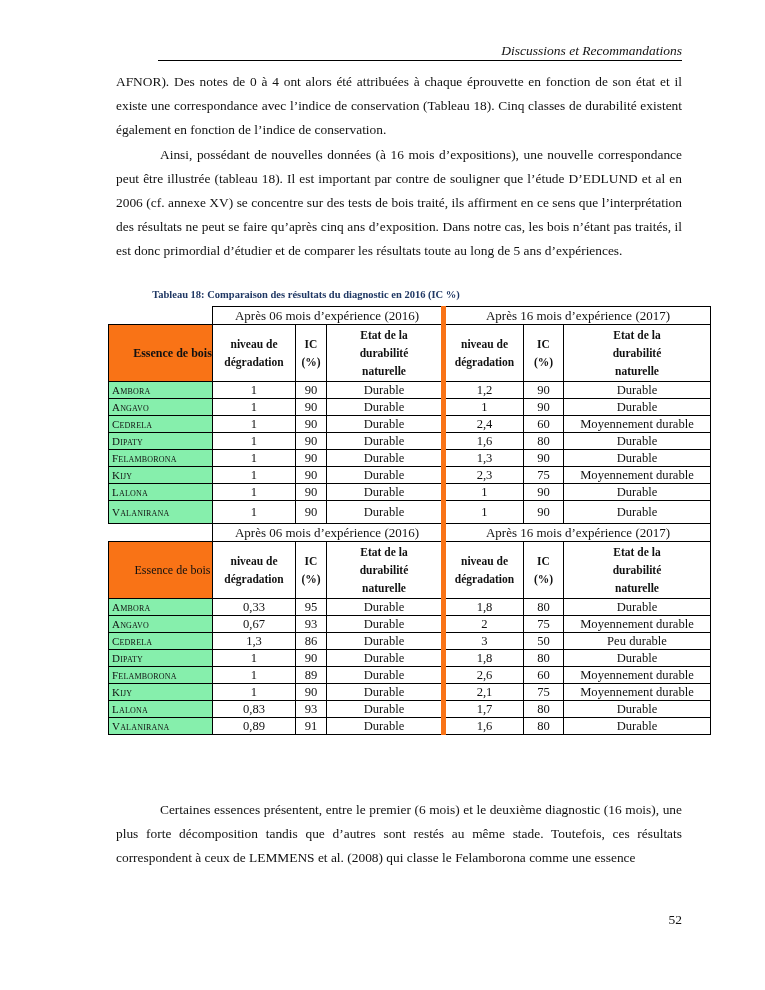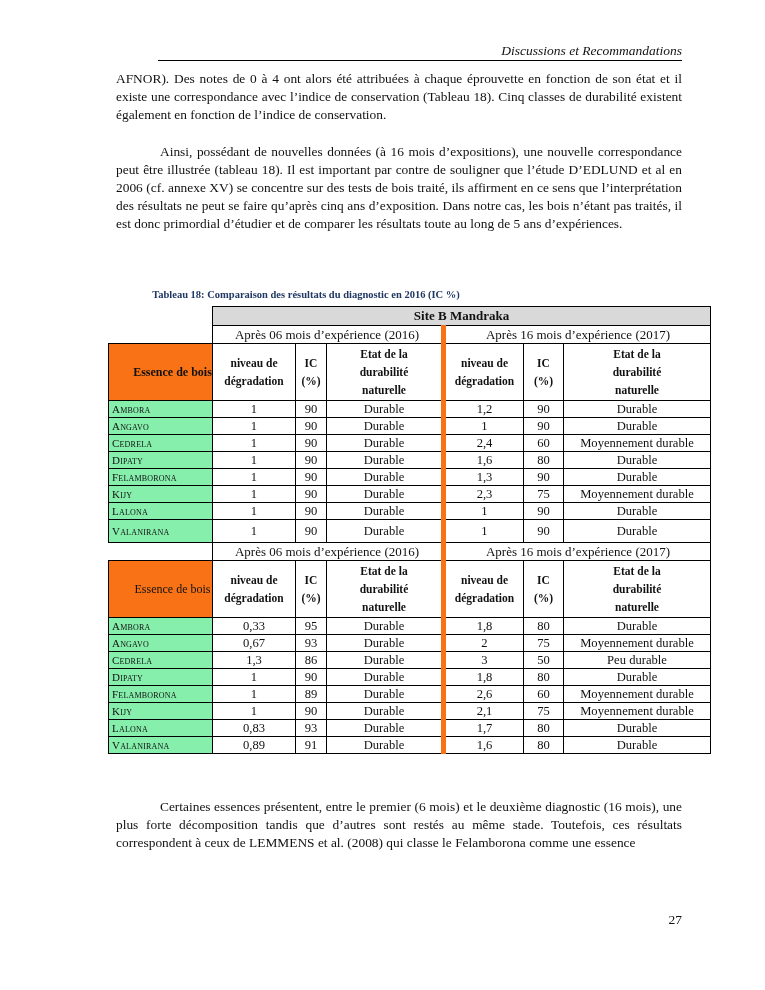--- a/index.html
+++ b/index.html
@@ -1,20 +1,20 @@
 <!DOCTYPE html>
 <html><head>
 <meta charset="utf-8">
 <style>
   html, body { margin:0; padding:0; background:#ffffff; }
   body { width:765px; height:990px; position:relative; overflow:hidden;
          font-family:"Liberation Serif", serif; color:#111; }
   .header-title { position:absolute; right:83px; top:43px; font-style:italic; font-size:13.5px; }
   .header-rule { position:absolute; left:158px; right:83px; top:60px; border-top:1px solid #000; }
-  .para { position:absolute; left:116px; width:566px; font-size:13.4px; line-height:18px;
+  .para { position:absolute; left:116px; width:566px; font-size:13.4px; line-height:24px;
           text-align:justify; margin:0; }
   .para .indent { display:inline-block; width:44px; }
   .caption { position:absolute; left:0; width:612px; top:289px; text-align:center;
              font-size:10.5px; font-weight:bold; color:#1f3763; }
   table.res { position:absolute; left:108px; border-collapse:collapse; font-size:12.6px;
               table-layout:fixed; }
   table.res td { border:1px solid #000; text-align:center; padding:0; vertical-align:middle; }
   table.res td.blank { border:none; }
   table.res td.site { background:#d9d9d9; font-weight:bold; font-size:13px; height:18px; }
   table.res td.period { font-size:13px; height:17px; }
@@ -47,114 +47,110 @@
       <col style="width:83px">
       <col style="width:31px">
       <col style="width:117px">
     <col style="width:80px">
       <col style="width:40px">
       <col style="width:147px">
   </colgroup>
   <tbody id="tbody">
       <tr>
         <td class="blank"></td>
-        <td class="site" colspan="6">Site B Mandraka</td>
+        <td class="period thick" colspan="3">Après 06 mois d’expérience (2016)</td>
+        <td class="period" colspan="3">Après 16 mois d’expérience (2017)</td>
+      </tr>
+      <tr>
+        <td class="ess-h bold" rowspan="1" style="height:56px">Essence de bois</td>
+        <td class="hdr"><span>niveau de</span><br><span>dégradation</span></td>
+        <td class="hdr ic"><span>IC</span><br><span>(%)</span></td>
+        <td class="hdr thick"><span>Etat de la</span><br><span>durabilité</span><br><span>naturelle</span></td>
+        <td class="hdr"><span>niveau de</span><br><span>dégradation</span></td>
+        <td class="hdr ic"><span>IC</span><br><span>(%)</span></td>
+        <td class="hdr"><span>Etat de la</span><br><span>durabilité</span><br><span>naturelle</span></td>
+      </tr>
+      <tr class="row">
+        <td class="ess">Ambora</td>
+        <td class="">1</td>
+        <td class="">90</td>
+        <td class="thick">Durable</td>
+        <td class="">1,2</td>
+        <td class="">90</td>
+        <td class="">Durable</td>
+      </tr>
+      <tr class="row">
+        <td class="ess">Angavo</td>
+        <td class="">1</td>
+        <td class="">90</td>
+        <td class="thick">Durable</td>
+        <td class="">1</td>
+        <td class="">90</td>
+        <td class="">Durable</td>
+      </tr>
+      <tr class="row">
+        <td class="ess">Cedrela</td>
+        <td class="">1</td>
+        <td class="">90</td>
+        <td class="thick">Durable</td>
+        <td class="">2,4</td>
+        <td class="">60</td>
+        <td class="">Moyennement durable</td>
+      </tr>
+      <tr class="row">
+        <td class="ess">Dipaty</td>
+        <td class="">1</td>
+        <td class="">90</td>
+        <td class="thick">Durable</td>
+        <td class="">1,6</td>
+        <td class="">80</td>
+        <td class="">Durable</td>
+      </tr>
+      <tr class="row">
+        <td class="ess">Felamborona</td>
+        <td class="">1</td>
+        <td class="">90</td>
+        <td class="thick">Durable</td>
+        <td class="">1,3</td>
+        <td class="">90</td>
+        <td class="">Durable</td>
+      </tr>
+      <tr class="row">
+        <td class="ess">Kijy</td>
+        <td class="">1</td>
+        <td class="">90</td>
+        <td class="thick">Durable</td>
+        <td class="">2,3</td>
+        <td class="">75</td>
+        <td class="">Moyennement durable</td>
+      </tr>
+      <tr class="row">
+        <td class="ess">Lalona</td>
+        <td class="">1</td>
+        <td class="">90</td>
+        <td class="thick">Durable</td>
+        <td class="">1</td>
+        <td class="">90</td>
+        <td class="">Durable</td>
+      </tr>
+      <tr class="row tall">
+        <td class="ess">Valanirana</td>
+        <td class="">1</td>
+        <td class="">90</td>
+        <td class="thick">Durable</td>
+        <td class="">1</td>
+        <td class="">90</td>
+        <td class="">Durable</td>
       </tr>
       <tr>
         <td class="blank"></td>
         <td class="period thick" colspan="3">Après 06 mois d’expérience (2016)</td>
         <td class="period" colspan="3">Après 16 mois d’expérience (2017)</td>
       </tr>
       <tr>
-        <td class="ess-h bold" rowspan="1" style="height:56px">Essence de bois</td>
-        <td class="hdr"><span>niveau de</span><br><span>dégradation</span></td>
-        <td class="hdr ic"><span>IC</span><br><span>(%)</span></td>
-        <td class="hdr thick"><span>Etat de la</span><br><span>durabilité</span><br><span>naturelle</span></td>
-        <td class="hdr"><span>niveau de</span><br><span>dégradation</span></td>
-        <td class="hdr ic"><span>IC</span><br><span>(%)</span></td>
-        <td class="hdr"><span>Etat de la</span><br><span>durabilité</span><br><span>naturelle</span></td>
-      </tr>
-      <tr class="row">
-        <td class="ess">Ambora</td>
-        <td class="">1</td>
-        <td class="">90</td>
-        <td class="thick">Durable</td>
-        <td class="">1,2</td>
-        <td class="">90</td>
-        <td class="">Durable</td>
-      </tr>
-      <tr class="row">
-        <td class="ess">Angavo</td>
-        <td class="">1</td>
-        <td class="">90</td>
-        <td class="thick">Durable</td>
-        <td class="">1</td>
-        <td class="">90</td>
-        <td class="">Durable</td>
-      </tr>
-      <tr class="row">
-        <td class="ess">Cedrela</td>
-        <td class="">1</td>
-        <td class="">90</td>
-        <td class="thick">Durable</td>
-        <td class="">2,4</td>
-        <td class="">60</td>
-        <td class="">Moyennement durable</td>
-      </tr>
-      <tr class="row">
-        <td class="ess">Dipaty</td>
-        <td class="">1</td>
-        <td class="">90</td>
-        <td class="thick">Durable</td>
-        <td class="">1,6</td>
-        <td class="">80</td>
-        <td class="">Durable</td>
-      </tr>
-      <tr class="row">
-        <td class="ess">Felamborona</td>
-        <td class="">1</td>
-        <td class="">90</td>
-        <td class="thick">Durable</td>
-        <td class="">1,3</td>
-        <td class="">90</td>
-        <td class="">Durable</td>
-      </tr>
-      <tr class="row">
-        <td class="ess">Kijy</td>
-        <td class="">1</td>
-        <td class="">90</td>
-        <td class="thick">Durable</td>
-        <td class="">2,3</td>
-        <td class="">75</td>
-        <td class="">Moyennement durable</td>
-      </tr>
-      <tr class="row">
-        <td class="ess">Lalona</td>
-        <td class="">1</td>
-        <td class="">90</td>
-        <td class="thick">Durable</td>
-        <td class="">1</td>
-        <td class="">90</td>
-        <td class="">Durable</td>
-      </tr>
-      <tr class="row tall">
-        <td class="ess">Valanirana</td>
-        <td class="">1</td>
-        <td class="">90</td>
-        <td class="thick">Durable</td>
-        <td class="">1</td>
-        <td class="">90</td>
-        <td class="">Durable</td>
-      </tr>
-      <tr>
-        <td class="blank"></td>
-        <td class="period thick" colspan="3">Après 06 mois d’expérience (2016)</td>
-        <td class="period" colspan="3">Après 16 mois d’expérience (2017)</td>
-      </tr>
-      <tr>
         <td class="ess-h" rowspan="1" style="height:56px">Essence de bois</td>
         <td class="hdr"><span>niveau de</span><br><span>dégradation</span></td>
         <td class="hdr ic"><span>IC</span><br><span>(%)</span></td>
         <td class="hdr thick"><span>Etat de la</span><br><span>durabilité</span><br><span>naturelle</span></td>
         <td class="hdr"><span>niveau de</span><br><span>dégradation</span></td>
         <td class="hdr ic"><span>IC</span><br><span>(%)</span></td>
         <td class="hdr"><span>Etat de la</span><br><span>durabilité</span><br><span>naturelle</span></td>
       </tr>
       <tr class="row">
         <td class="ess">Ambora</td>
@@ -226,13 +222,13 @@
         <td class="thick">Durable</td>
         <td class="">1,6</td>
         <td class="">80</td>
         <td class="">Durable</td>
       </tr>
     </tbody>
 </table>
 
 <p class="para" style="top:798px;"><span class="indent"></span><span>Certaines essences présentent, entre le premier (6 mois) et le deuxième diagnostic (16 mois), une plus forte décomposition tandis que d’autres sont restés au même stade. Toutefois, ces résultats correspondent à ceux de LEMMENS et al. (2008) qui classe le Felamborona comme une essence</span></p>
 
-<div class="pagenum">27</div>
+<div class="pagenum">52</div>
 
 </body></html>

